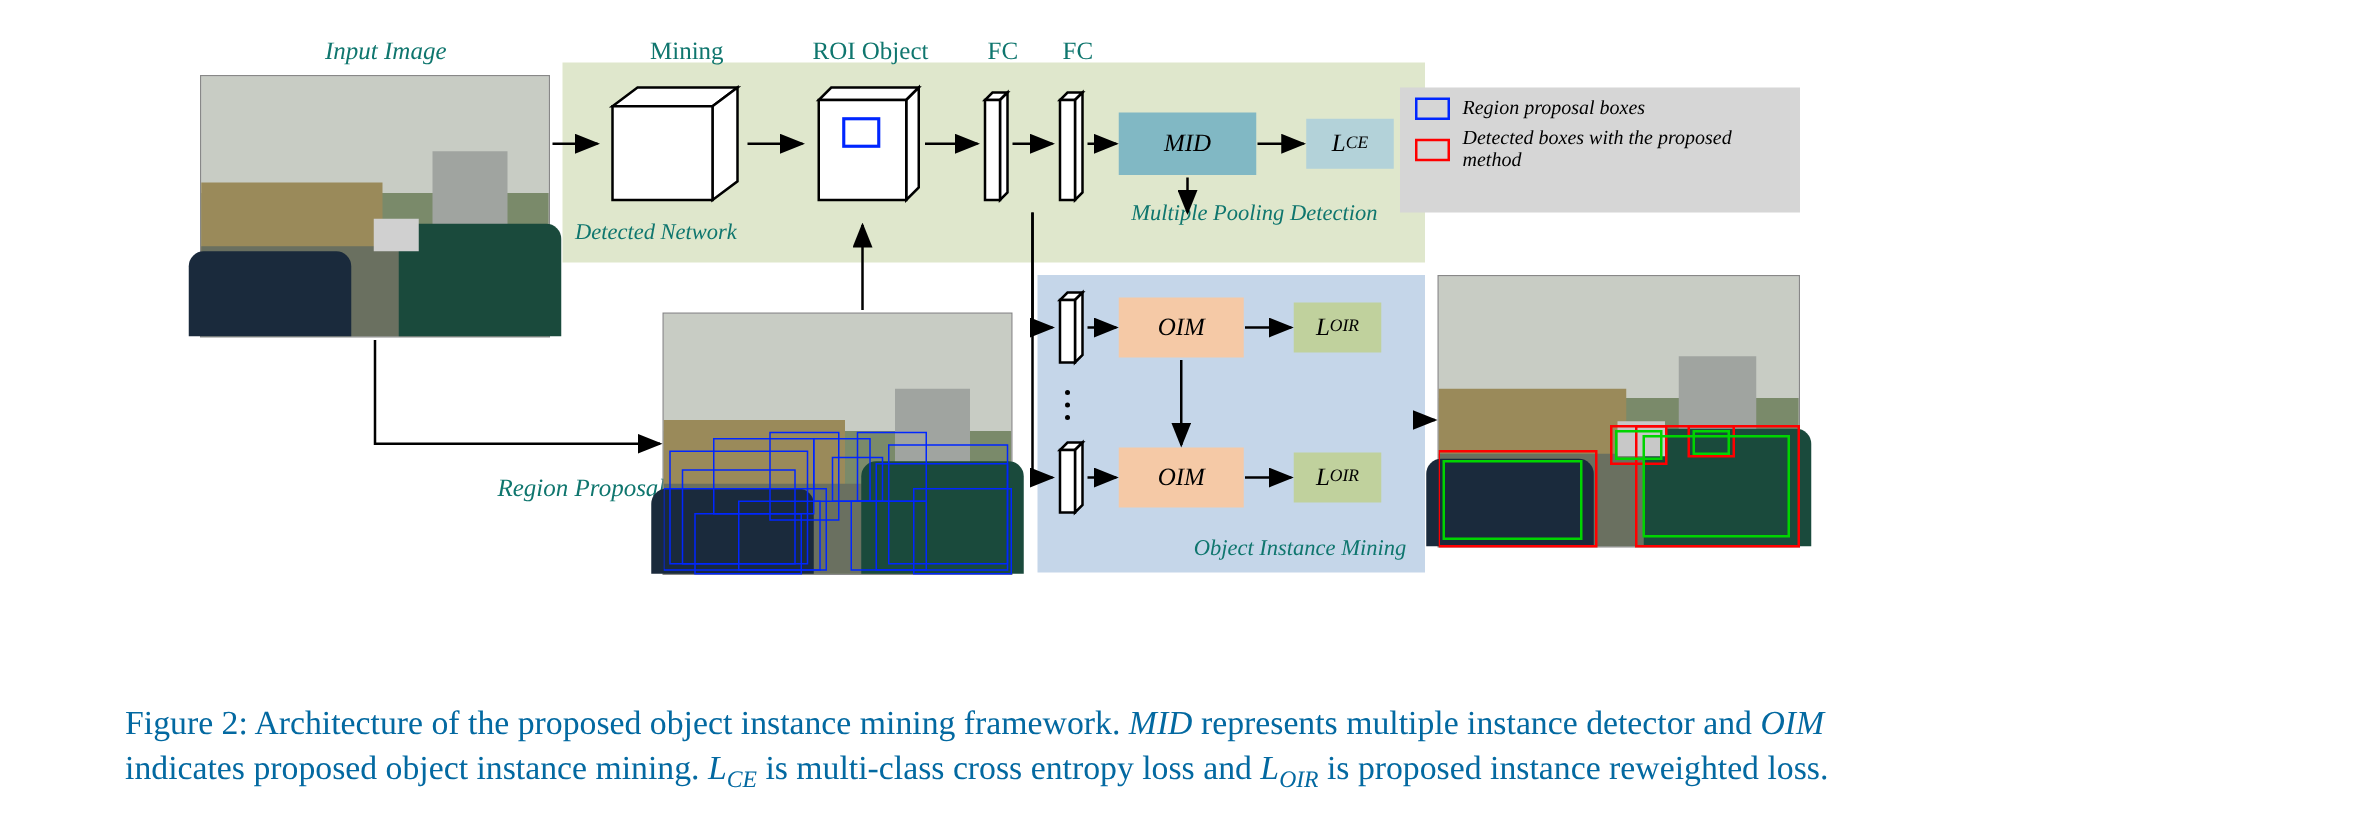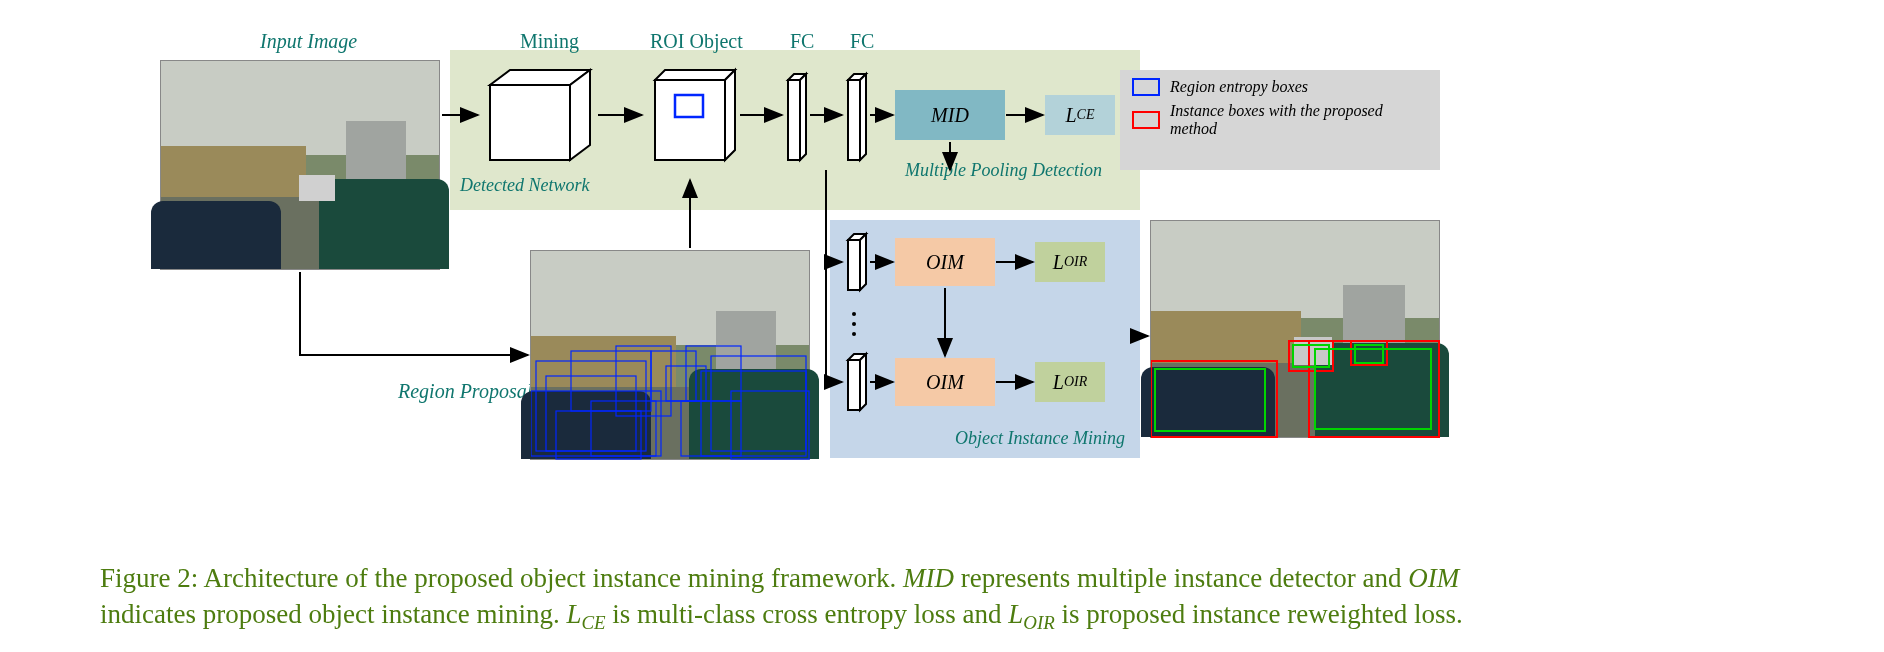--- a/index.html
+++ b/index.html
@@ -78,21 +78,21 @@
 
   
   .caption {
     position: absolute;
     left: 100px;
     top: 560px;
     width: 1700px;
     font-family: 'Times New Roman', Times, serif;
     font-size: 27px;
     line-height: 1.35;
-    color: #4d7c0f;
+    color: #0369a1;
   }
   .caption .ital { font-style: italic; }
   .caption .sub { font-size: 0.7em; vertical-align: sub; font-style: italic; }
 
   
   .block {
     position: absolute;
     display: flex;
     align-items: center;
     justify-content: center;
@@ -298,25 +298,25 @@
 
       <line x1="980" y1="316" x2="988" y2="316"></line>
     </g>
 
     <line x1="666" y1="150" x2="666" y2="242" stroke="#000" stroke-width="2"></line>
   </svg>
 
   <div class="legend">
     <div class="legend-row">
       <div class="legend-box" style="border-color: rgb(0, 38, 255);"></div>
-      <div class="legend-text">Region entropy boxes</div>
+      <div class="legend-text">Region proposal boxes</div>
     </div>
     <div class="legend-row">
       <div class="legend-box" style="border-color: rgb(255, 0, 0);"></div>
-      <div class="legend-text">Instance boxes with the proposed method</div>
+      <div class="legend-text">Detected boxes with the proposed method</div>
     </div>
   </div>
 
 </div>
 
 <div class="caption">
   <span>Figure 2: Architecture of the proposed object instance mining framework. </span><span class="ital">MID</span><span> represents multiple instance detector and </span><span class="ital">OIM</span><br>
   <span> indicates proposed object instance mining. </span><span class="ital">L</span><span class="sub">CE</span><span> is multi-class cross entropy loss and </span><span class="ital">L</span><span class="sub">OIR</span><span> is proposed instance reweighted loss.</span>
 </div>
 

